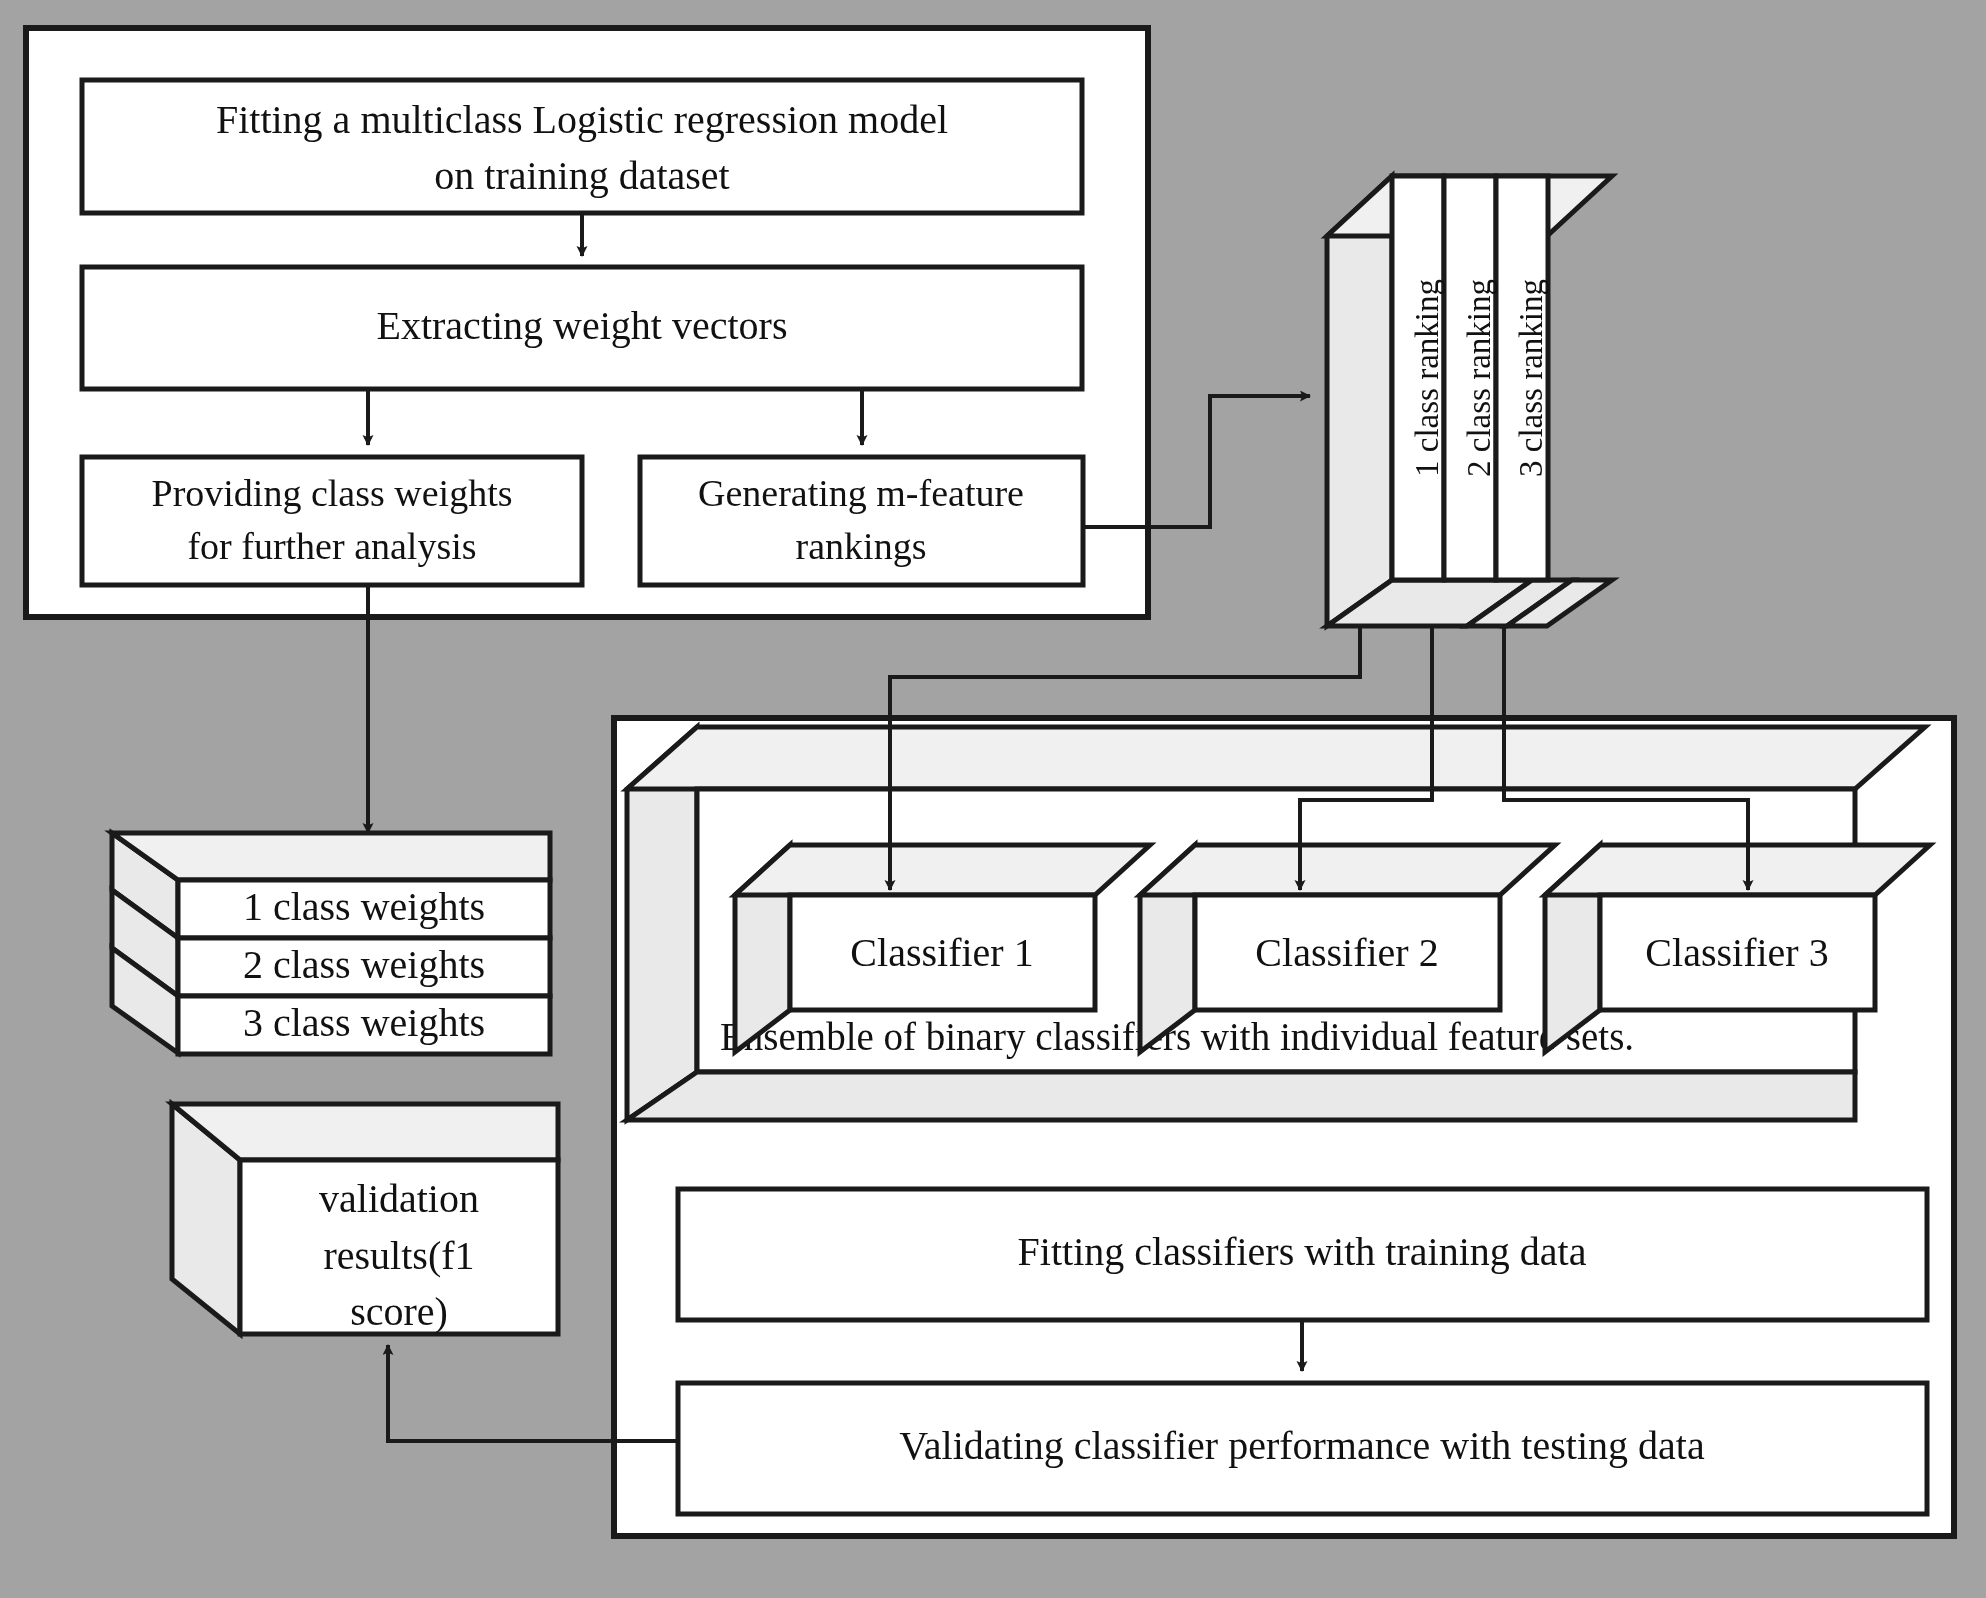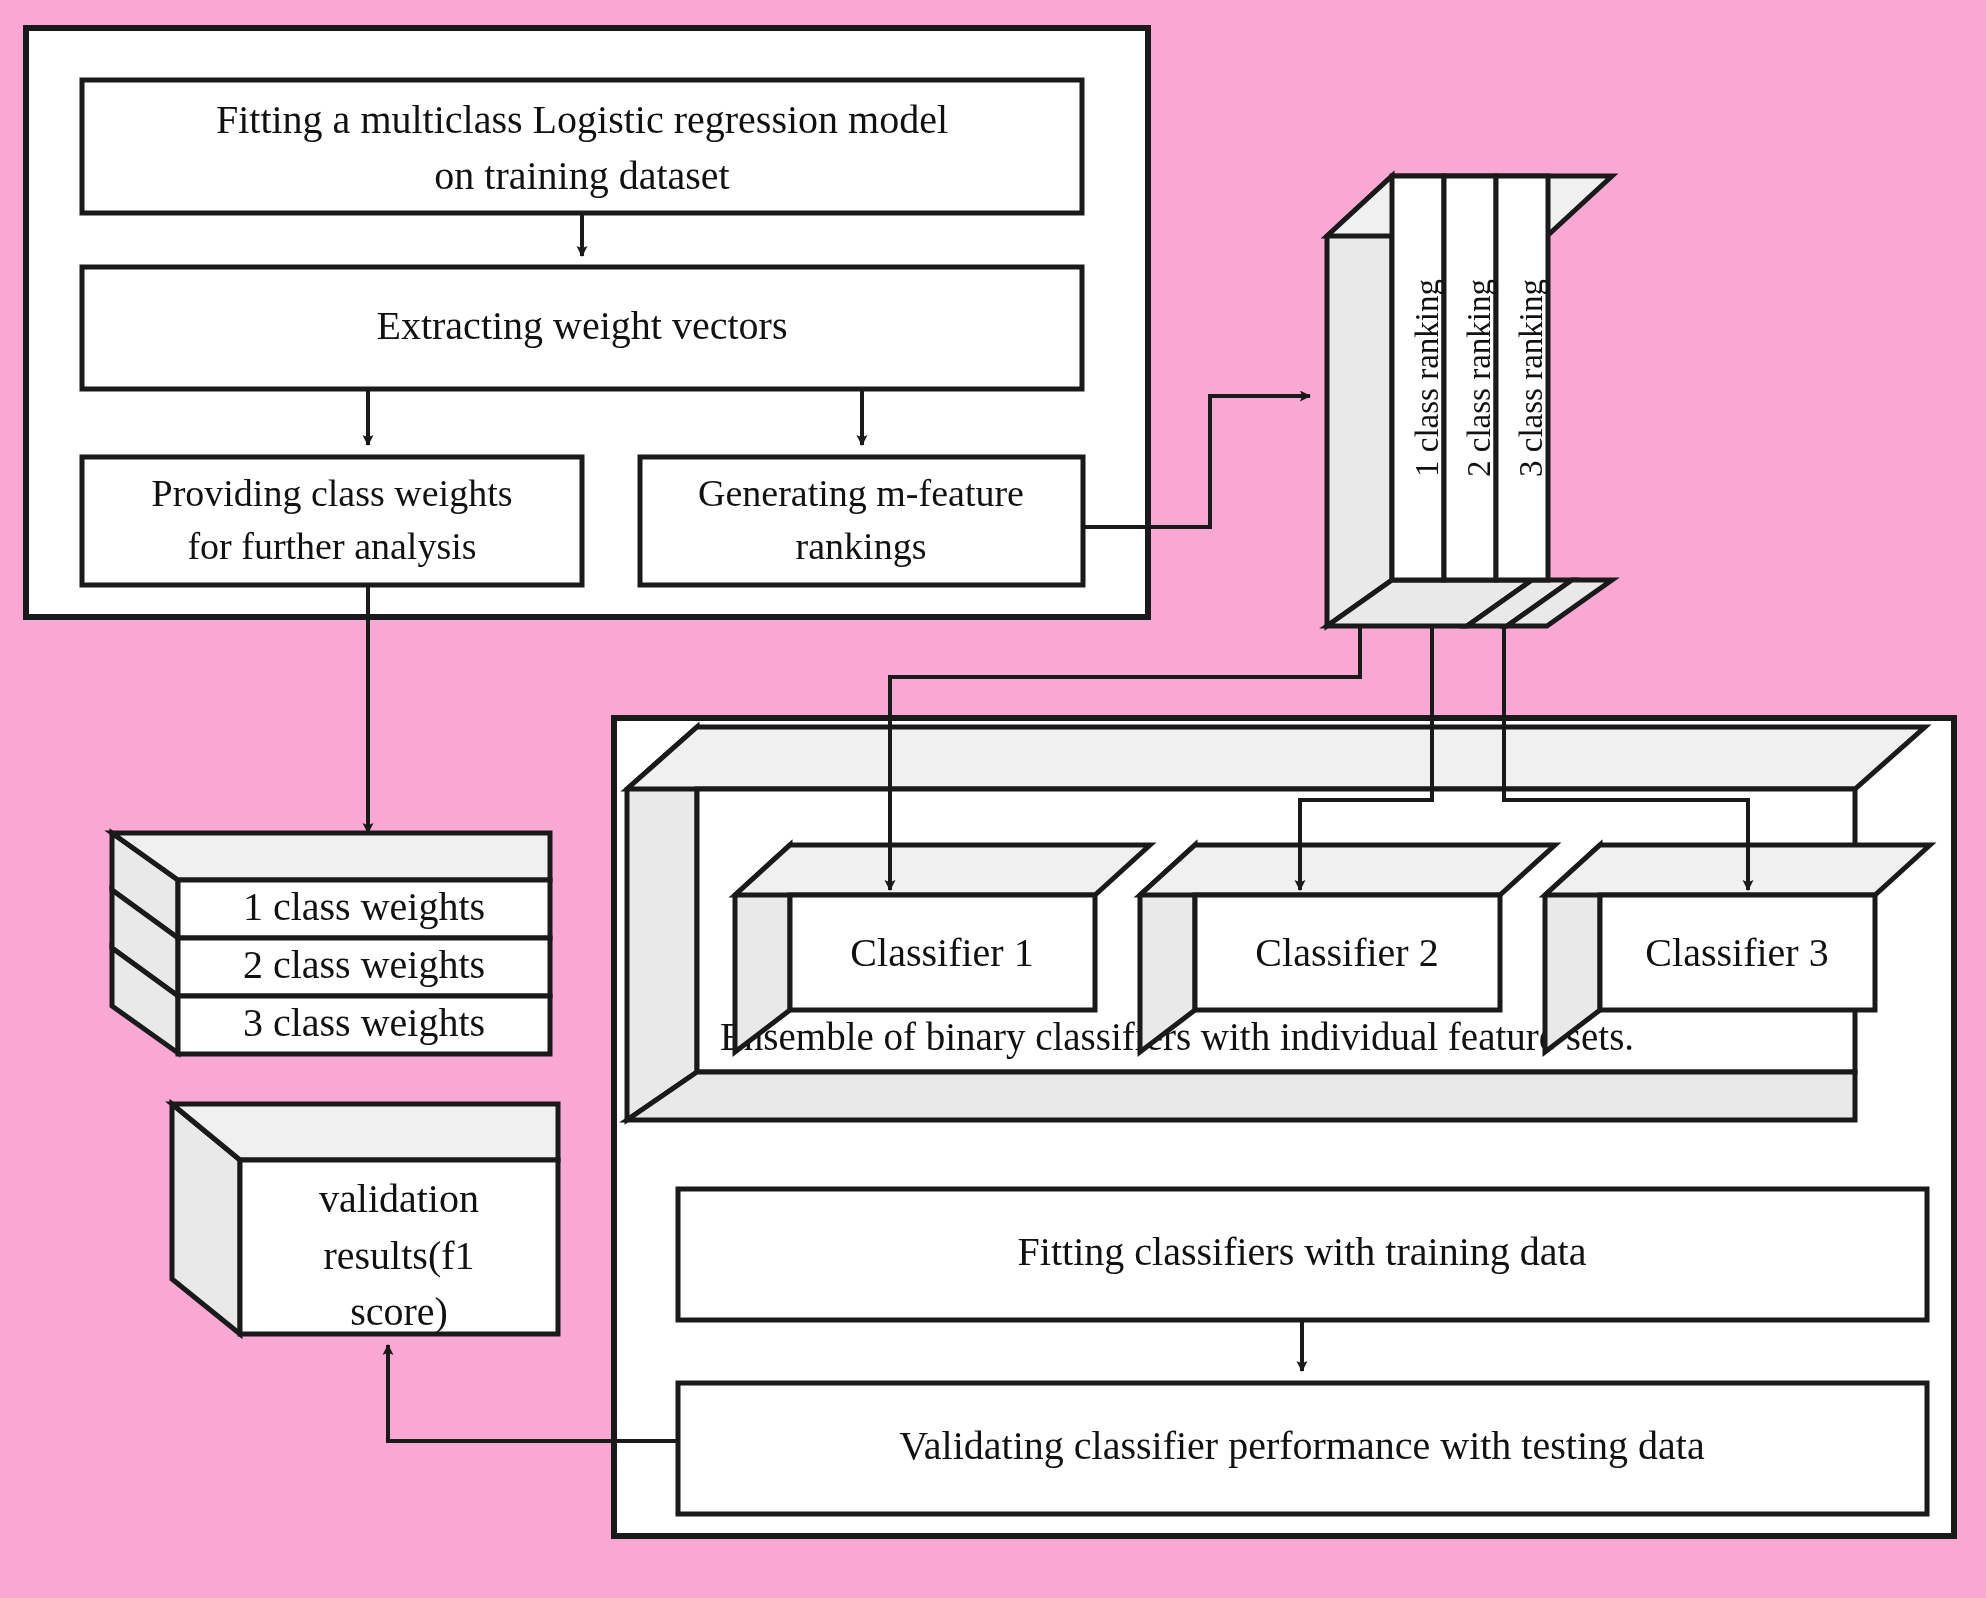--- a/index.html
+++ b/index.html
@@ -4,21 +4,21 @@
 <style>
   html, body {
     margin: 0;
     padding: 0;
     background: #ffffff;
   }
   #stage {
     position: relative;
     width: 1986px;
     height: 1598px;
-    background: #f9a8d4;
+    background: #a3a3a3;
     font-family: "Liberation Serif", "DejaVu Serif", serif;
     overflow: hidden;
   }
   svg.diagram {
     position: absolute;
     top: 0; left: 0;
     width: 1986px;
     height: 1598px;
   }
   .stroke { fill: none; stroke: #1a1a1a; }

